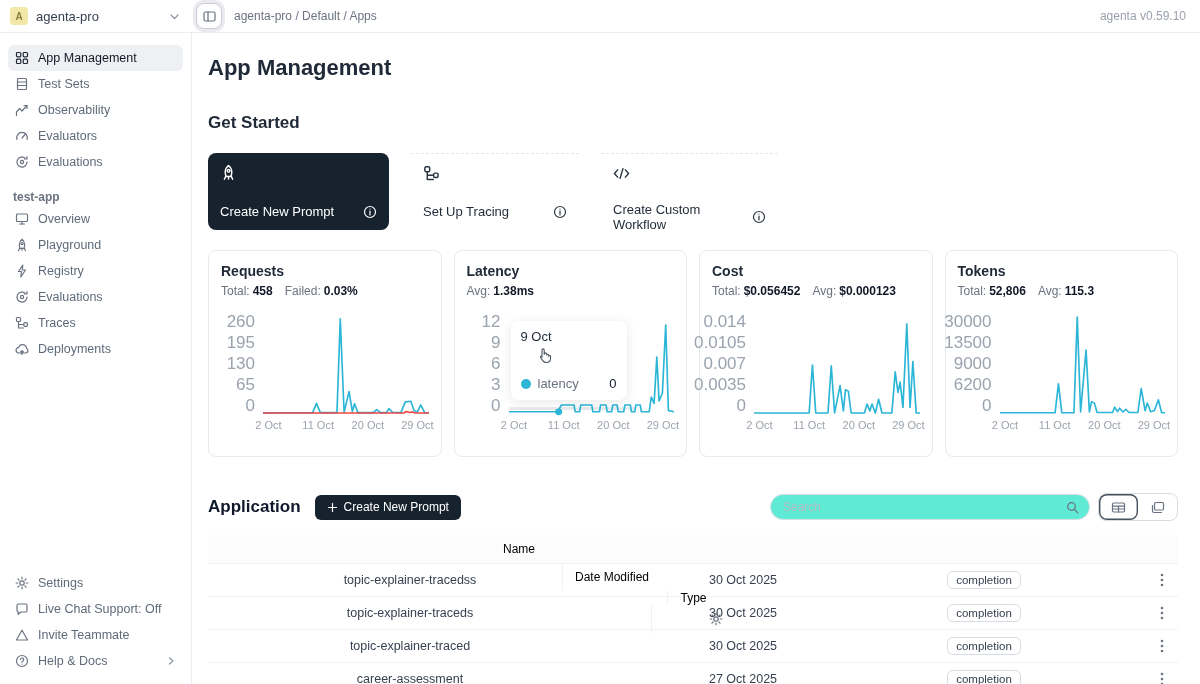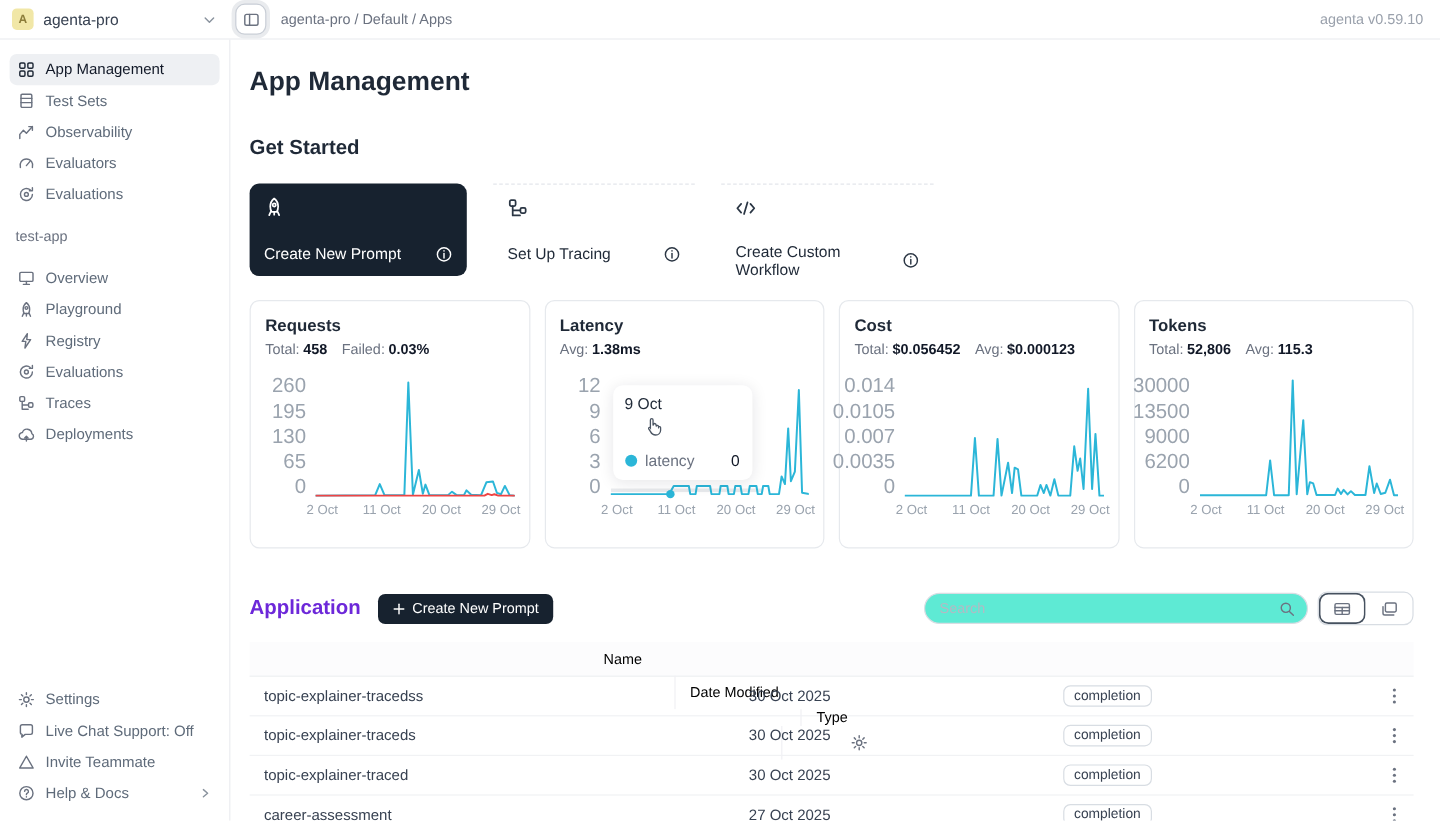--- a/index.html
+++ b/index.html
@@ -24,21 +24,21 @@
   .breadcrumb { font-size:12px; color:#6b7280; }
   .version { margin-left:auto; padding-right:14px; font-size:12px; color:#9aa1ac; }
 
   
   .shell { display:flex; height:651px; }
   .sidebar { width:192px; flex:none; border-right:1px solid #ecedf0; padding:12px 8px 10px; display:flex; flex-direction:column; }
   .side-item { display:flex; align-items:center; gap:9px; height:26px; padding:0 7px; border-radius:6px;
                color:#5f6b7a; font-size:12.5px; cursor:pointer; }
   .side-item.selected { background:#eef0f3; color:#111827; font-weight:500; }
   .side-item.selected .icon { color:#1f2937; }
-  .side-section { margin:15px 0 15px; padding-left:5px; font-size:12px; color:#6b7280; }
+  .side-section { margin:15px 0 2px; padding-left:5px; font-size:12px; color:#6b7280;font-weight:bold; }
   .side-footer { margin-top:auto; }
   .side-item .chev-r { margin-left:auto; color:#8a939e; }
 
   
   .main { flex:1; padding:6px 22px 0 16px; overflow:hidden; }
   h1.page-title { margin:16px 0 0; font-size:22px; font-weight:600; color:#1f2937; }
   h2.section-title { margin:32px 0 0; font-size:17px; font-weight:600; color:#1f2937; }
 
   .gs-row { display:flex; gap:22px; margin-top:20px; }
   .gs-card { height:77px; border-radius:8px; padding:11px 12px; display:flex; flex-direction:column;
@@ -69,21 +69,21 @@
   .lt-date { font-size:13px; color:#1f2937; }
   .lt-row { display:flex; align-items:center; gap:7px; margin-top:32px; font-size:13px; }
   .lt-dot { width:10px; height:10px; border-radius:50%; }
   .lt-label { color:#6b7280; }
   .lt-val { margin-left:auto; color:#111827; }
   .lt-cursor { position:absolute; left:26px; top:26px; color:#4b5563; }
   .lt-cursor svg { fill:#fff; stroke:#4b5563; stroke-width:1.1; }
 
   
   .app-header { display:flex; align-items:center; margin-top:36px; }
-  .app-title { font-size:17px; font-weight:600; color:#6d28d9; }
+  .app-title { font-size:17px; font-weight:600; color:#0f172a; }
   .btn-dark { margin-left:14px; height:25px; display:flex; align-items:center; gap:6px; padding:0 12px;
               background:#17222f; color:#fff; border:none; border-radius:6px; font-size:12px;
               font-family:inherit; cursor:pointer; }
   .btn-dark .icon { color:#fff; }
   .hdr-right { margin-left:auto; display:flex; align-items:center; gap:8px; }
   .search-box { width:320px; height:26px; border:1px solid #d8dde3; border-radius:13px; display:flex;
                 align-items:center; padding:0 10px; background:#5eead4; }
   .search-box input { flex:1; border:none; outline:none; font-size:12px; font-family:inherit; color:#374151; background:transparent; }
   .search-box input::placeholder { color:#b3bac3; }
   .seg { display:flex; border:1px solid #d8dde3; border-radius:8px; background:#fff; }
@@ -94,21 +94,21 @@
   .thead { display:flex; align-items:center; height:29px; background:#fcfcfd; border-bottom:1px solid #eef0f2;
            font-size:12px; color:#000000;flex-direction:column; }
   .th { padding:0 12px; border-left:1px solid #f0f1f4; height:100%; display:flex; align-items:center; }
   .th:first-child { border-left:none; }
   .col-name { width:404px; flex:none; }
   .col-date { width:262px; flex:none; }
   .col-type { flex:1; min-width:0; }
   .col-act  { width:84px; flex:none; justify-content:flex-end; display:flex; }
   .trow { display:flex; align-items:center; height:33px; border-bottom:1px solid #f1f2f4; font-size:12.5px;
           color:#374151; cursor:pointer; }
-  .td { padding:0 12px; }
+  .td { padding:0 12px;text-align:center; }
   .badge { display:inline-block; border:1px solid #d8dde3; border-radius:6px; padding:2px 8px; font-size:11.5px;
            color:#374151; background:#fff; }
   .dots { width:84px; flex:none; display:flex; justify-content:flex-end; padding-right:14px; }
   .dots .icon { cursor:pointer; }
 </style>
 </head>
 <body>
 
 <div class="topbar">
   <div class="tb-left">

